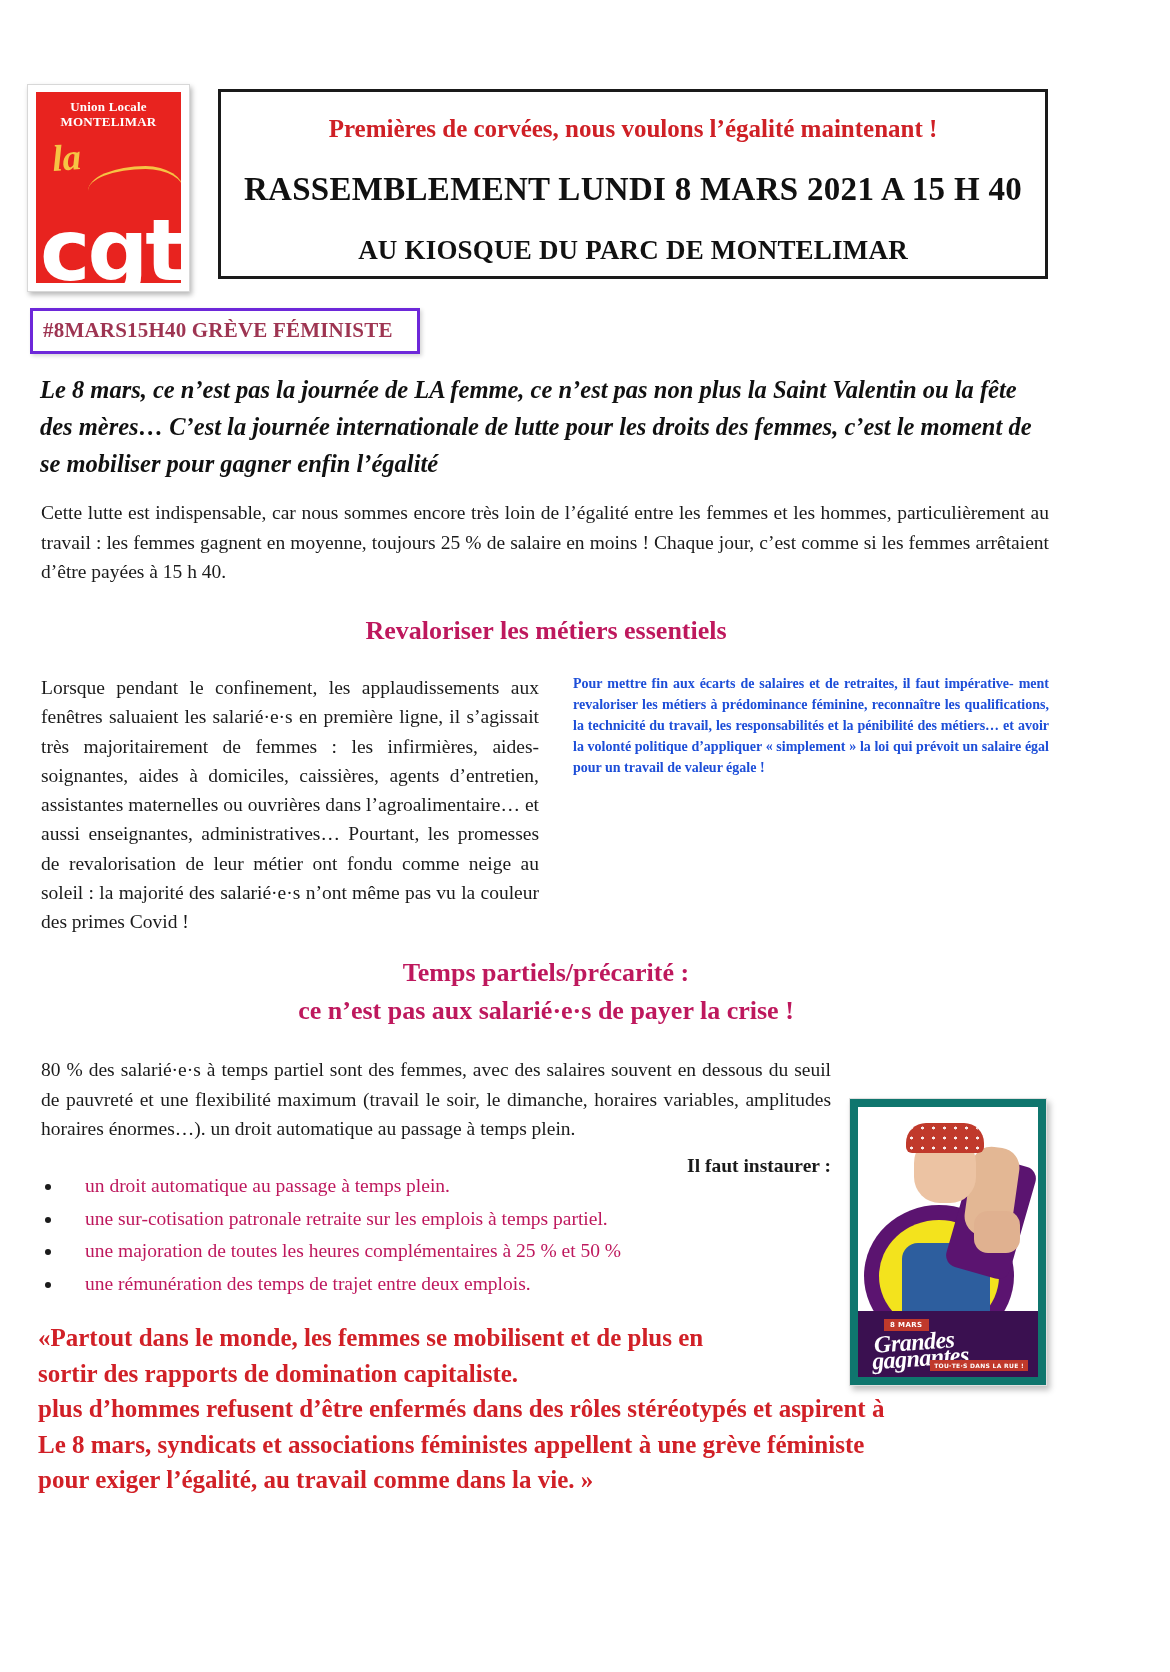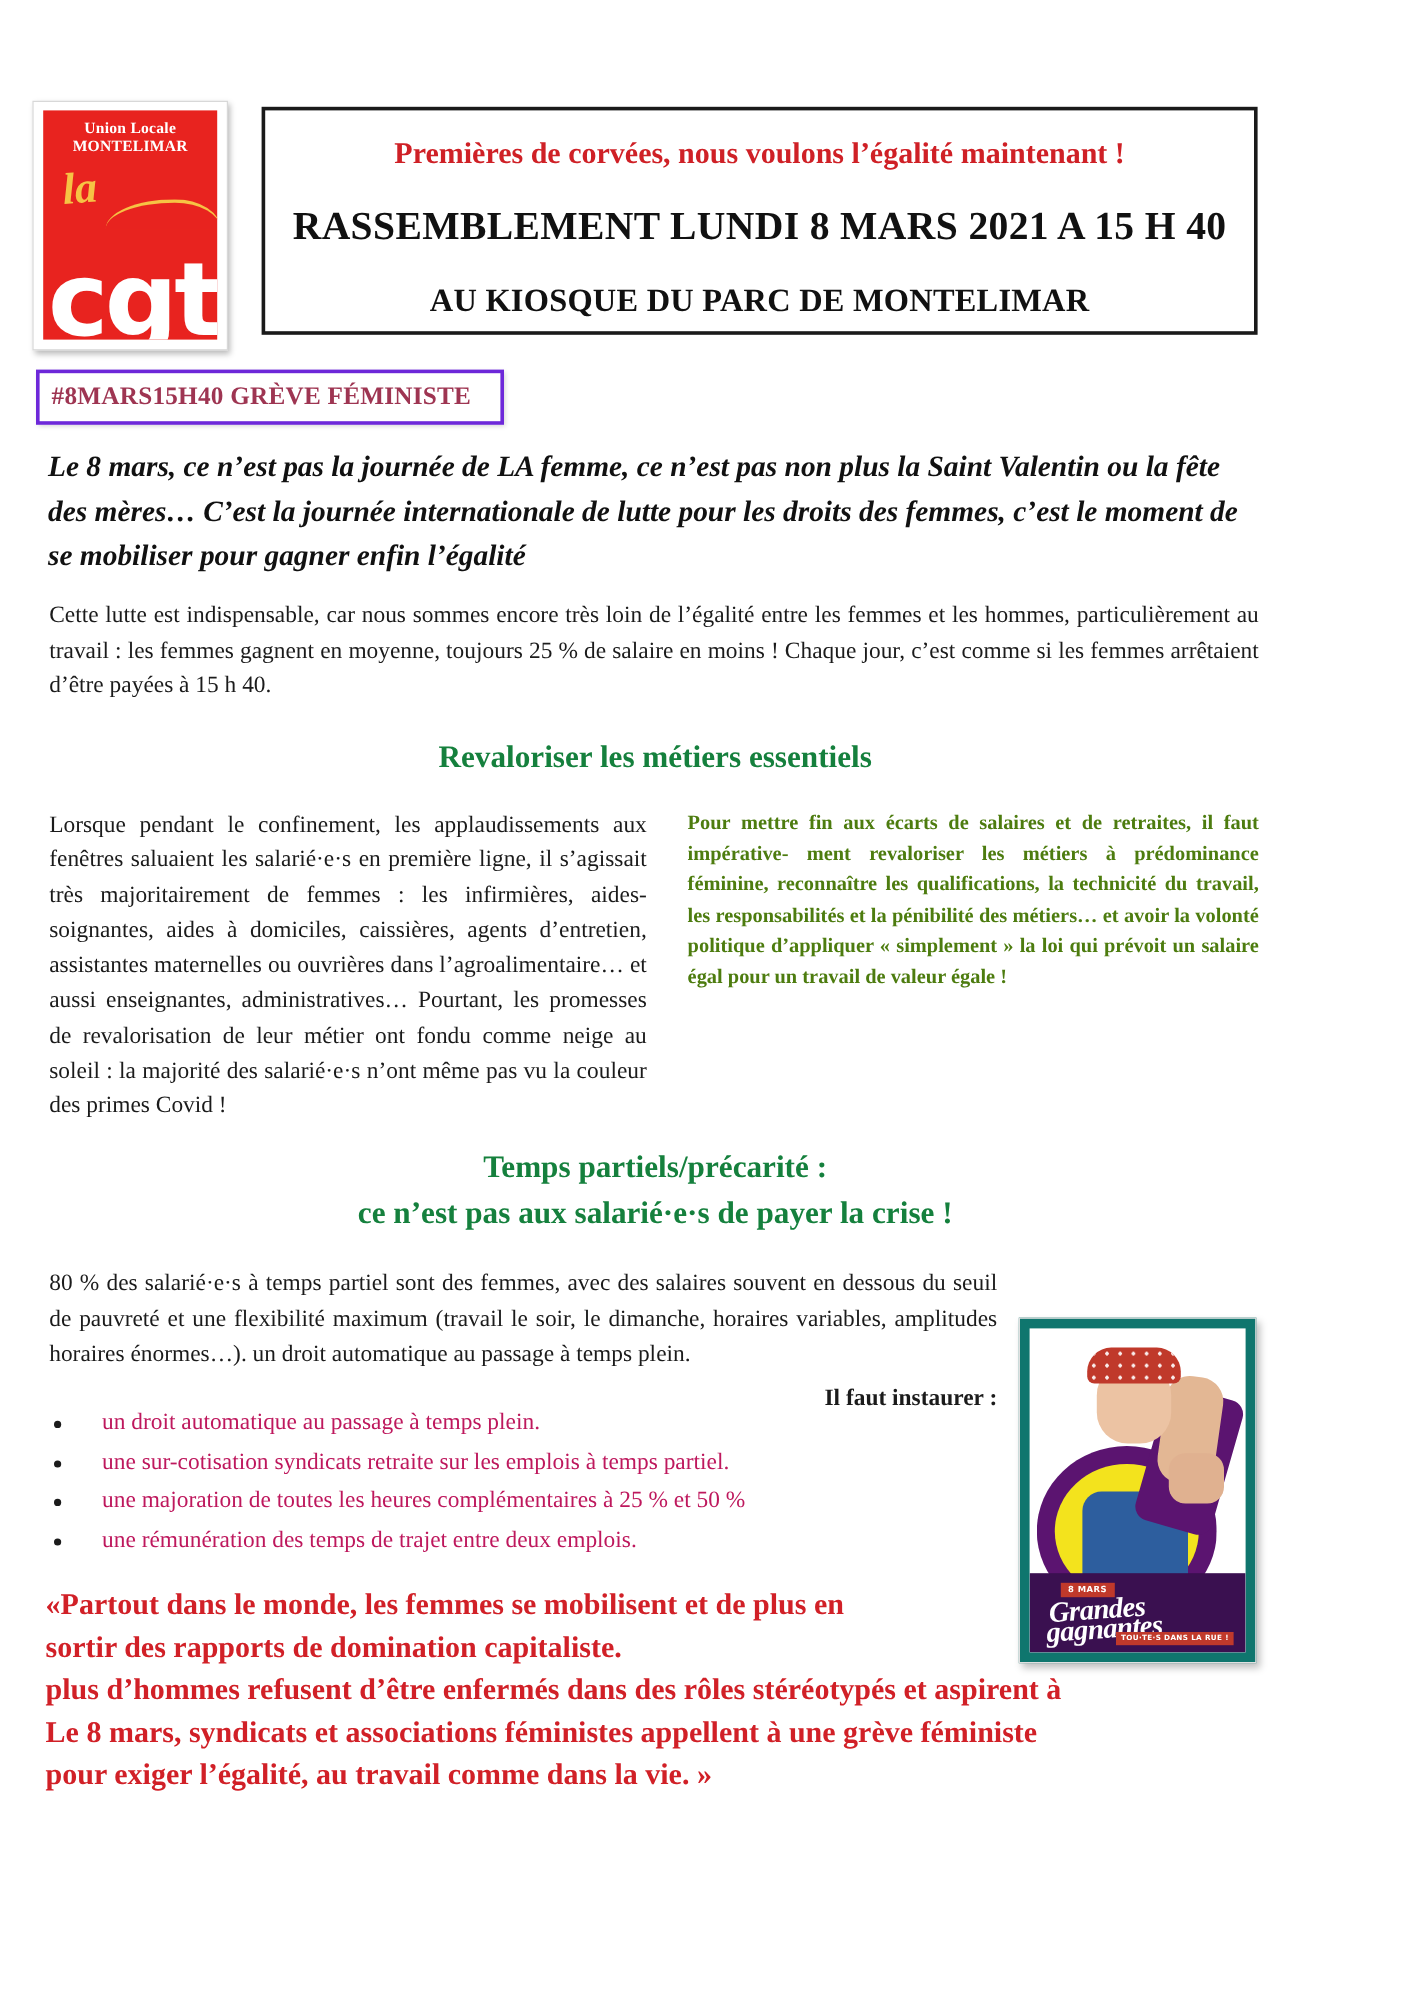--- a/index.html
+++ b/index.html
@@ -181,21 +181,21 @@
     text-align: justify;
     color: #1b1b1b;
   }
 
   
   .red-heading {
     position: absolute;
     width: 1012px;
     left: 40px;
     text-align: center;
-    color: #15803d;
+    color: #be185d;
     font-family: "Liberation Serif", serif;
     font-weight: bold;
     font-size: 26px;
     line-height: 1.45;
   }
   #heading-revaloriser { top: 612px; }
   #heading-temps { top: 954px; }
 
   
   .cols {
@@ -210,25 +210,25 @@
     width: 498px;
     font-family: "Liberation Serif", serif;
     font-size: 19.5px;
     line-height: 1.5;
     text-align: justify;
     color: #1b1b1b;
   }
   .col-right {
     width: 476px;
     font-family: "Liberation Serif", serif;
-    font-size: 17px;
+    font-size: 14px;
     font-weight: bold;
     line-height: 1.5;
     text-align: justify;
-    color: #4d7c0f;
+    color: #1d4ed8;
   }
 
   
   .para-temps {
     position: absolute;
     left: 41px;
     top: 1055px;
     width: 790px;
     font-family: "Liberation Serif", serif;
     font-size: 19.5px;
@@ -497,21 +497,21 @@
     <span>ce n’est pas aux salarié·e·s de payer la crise !</span>
   </div>
 
   <div class="para-temps">
     <span>80 % des salarié·e·s à temps partiel sont des femmes, avec des salaires souvent en dessous du seuil de pauvreté et une flexibilité maximum (travail le soir, le dimanche, horaires variables, amplitudes horaires énormes…). un droit automatique au passage à temps plein.</span>
     <span class="strong-line">Il faut instaurer :</span>
   </div>
 
   <ul class="bullets">
     <li><span class="dot"></span><span>un droit automatique au passage à temps plein.</span></li>
-    <li><span class="dot"></span><span>une sur-cotisation syndicats retraite sur les emplois à temps partiel.</span></li>
+    <li><span class="dot"></span><span>une sur-cotisation patronale retraite sur les emplois à temps partiel.</span></li>
     <li><span class="dot"></span><span>une majoration de toutes les heures complémentaires à 25 % et 50 %</span></li>
     <li><span class="dot"></span><span>une rémunération des temps de trajet entre deux emplois.</span></li>
   </ul>
 
   <div class="poster-frame">
     <div class="poster-art">
       <div class="poster-yellow"></div>
       <div class="poster-purple-arc"></div>
       <div class="poster-body"></div>
       <div class="poster-sleeve"></div>

